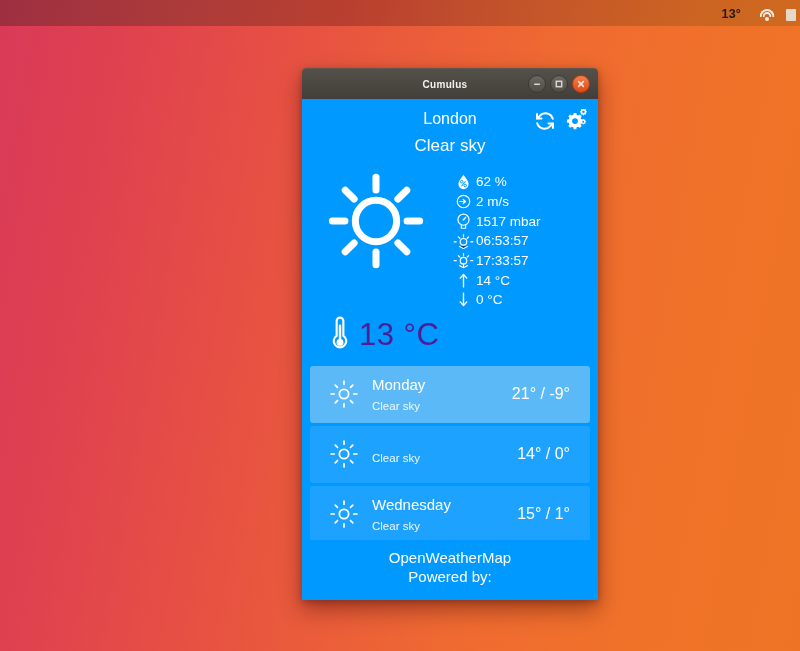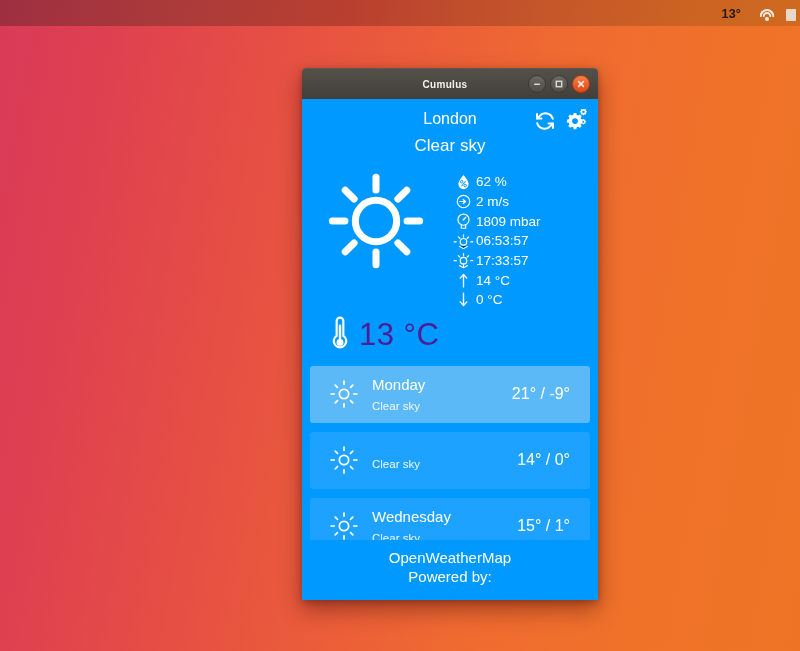--- a/index.html
+++ b/index.html
@@ -73,21 +73,21 @@
   .drow { display: flex; align-items: center; height: 19.7px; color: #fff; font-size: 13.5px; }
   .drow .dic { width: 26px; display: flex; justify-content: center; align-items: center; }
   .drow .dval { white-space: nowrap; text-align: center; }
 
   #temprow { display: flex; align-items: center; padding: 4px 0 0 28px; }
   #tempval { color: #4c1d95; font-size: 31px; margin-left: 9px; letter-spacing: .5px; }
 
   
   #forecast { margin-top: 10px; padding: 0 8px; height: 202px; overflow: hidden; position: relative; }
   .fitem {
-    height: 57px; background: #1ea2ff; border-radius: 3px; margin-bottom: 9px;
+    height: 57px; background: #1ea2ff; border-radius: 3px; margin-bottom: 3px;
     display: flex; align-items: center; padding: 0 6px;
   }
   .fitem.sel { background: #5cb9f7; }
   .ficon { width: 56px; display: flex; justify-content: center; align-items: center; }
   .fmid { flex: 1; }
   .fday { color: #ffffff; font-size: 15px; }
   .fdesc { color: #f0f8ff; font-size: 11.5px; margin-top: 7px; }
   .ftemp { color: #ffffff; font-size: 16px; padding-right: 14px; white-space: nowrap; }
 
   #footer {
@@ -218,21 +218,21 @@
 
           <div class="drow">
             <span class="dic">
               <svg width="15" height="17" viewBox="0 0 20 22">
                 <circle cx="10" cy="8.6" r="7.4" fill="none" stroke="#ffffff" stroke-width="1.6"></circle>
                 <path d="M10 8.6 L13.1 5.3" stroke="#ffffff" stroke-width="1.6" stroke-linecap="round"></path>
                 <circle cx="10" cy="8.6" r="1.2" fill="#ffffff"></circle>
                 <path d="M7.2 15.2 L7.2 20 L12.8 20 L12.8 15.2" fill="none" stroke="#ffffff" stroke-width="1.6" stroke-linejoin="round"></path>
               </svg>
             </span>
-            <span class="dval">1809 mbar</span>
+            <span class="dval">1517 mbar</span>
           </div>
 
           <div class="drow">
             <span class="dic">
               <svg width="21" height="16" viewBox="0 0 26 20">
                 <circle cx="13" cy="11" r="4.1" fill="none" stroke="#ffffff" stroke-width="1.5"></circle>
                 <g stroke="#ffffff" stroke-width="1.5" stroke-linecap="round">
                   <path d="M13 2.3v2.6"></path>
                   <path d="M6.6 4.8l1.8 1.8"></path>
                     <path d="M19.4 4.8l-1.8 1.8"></path>

